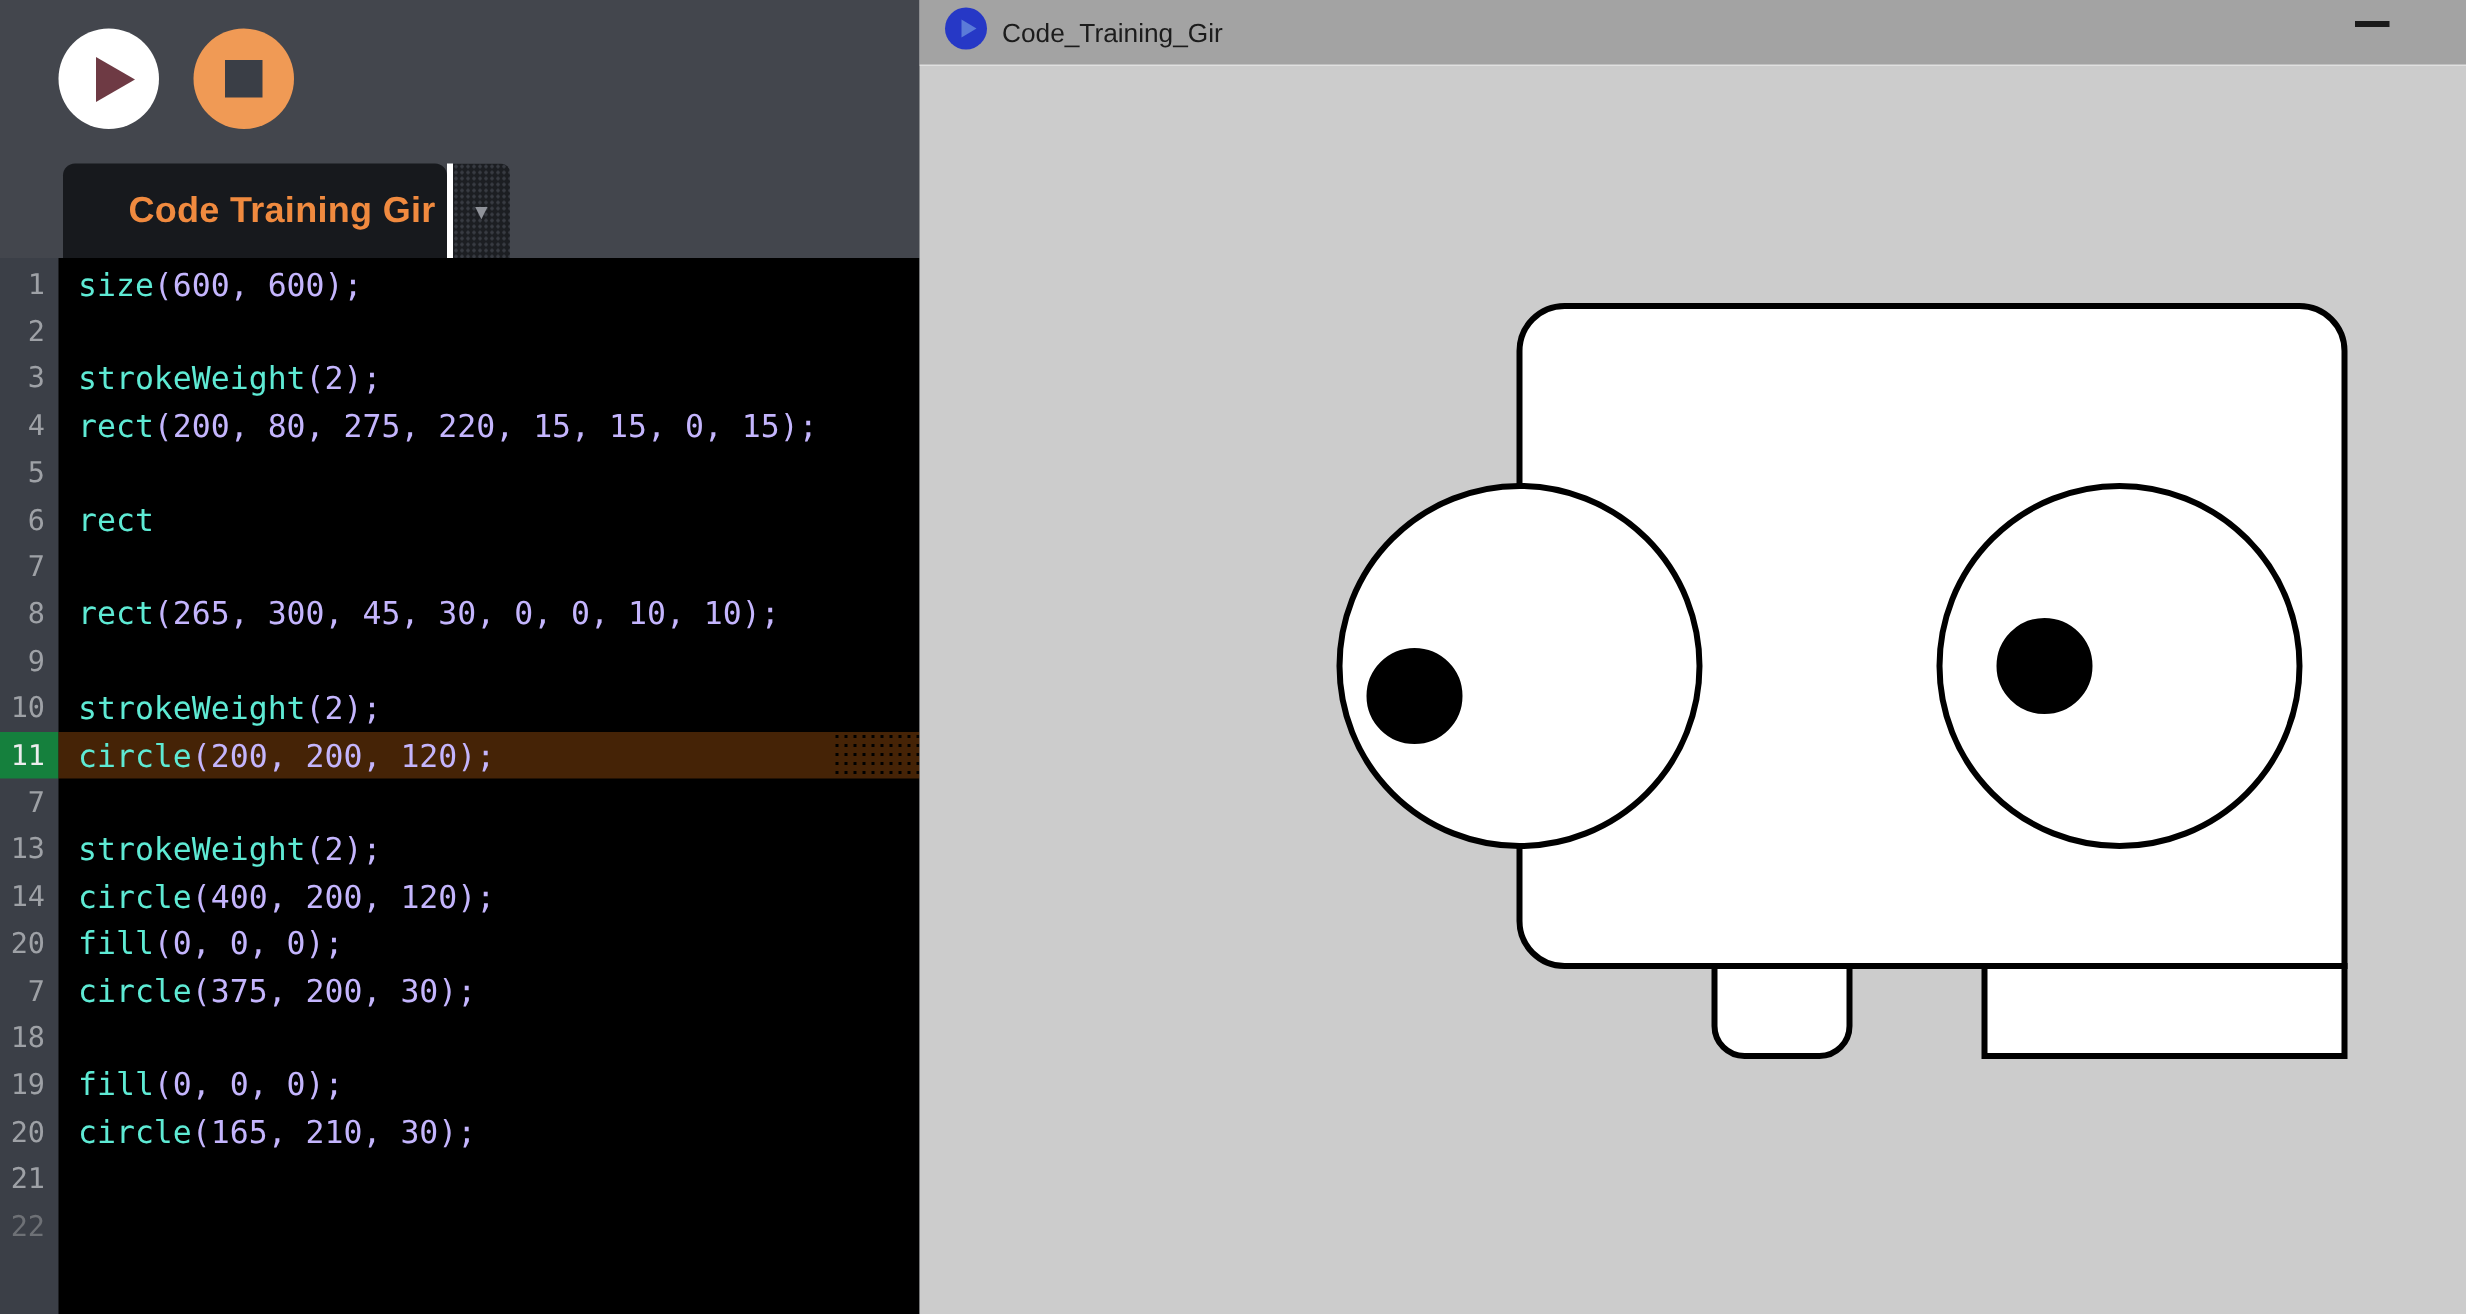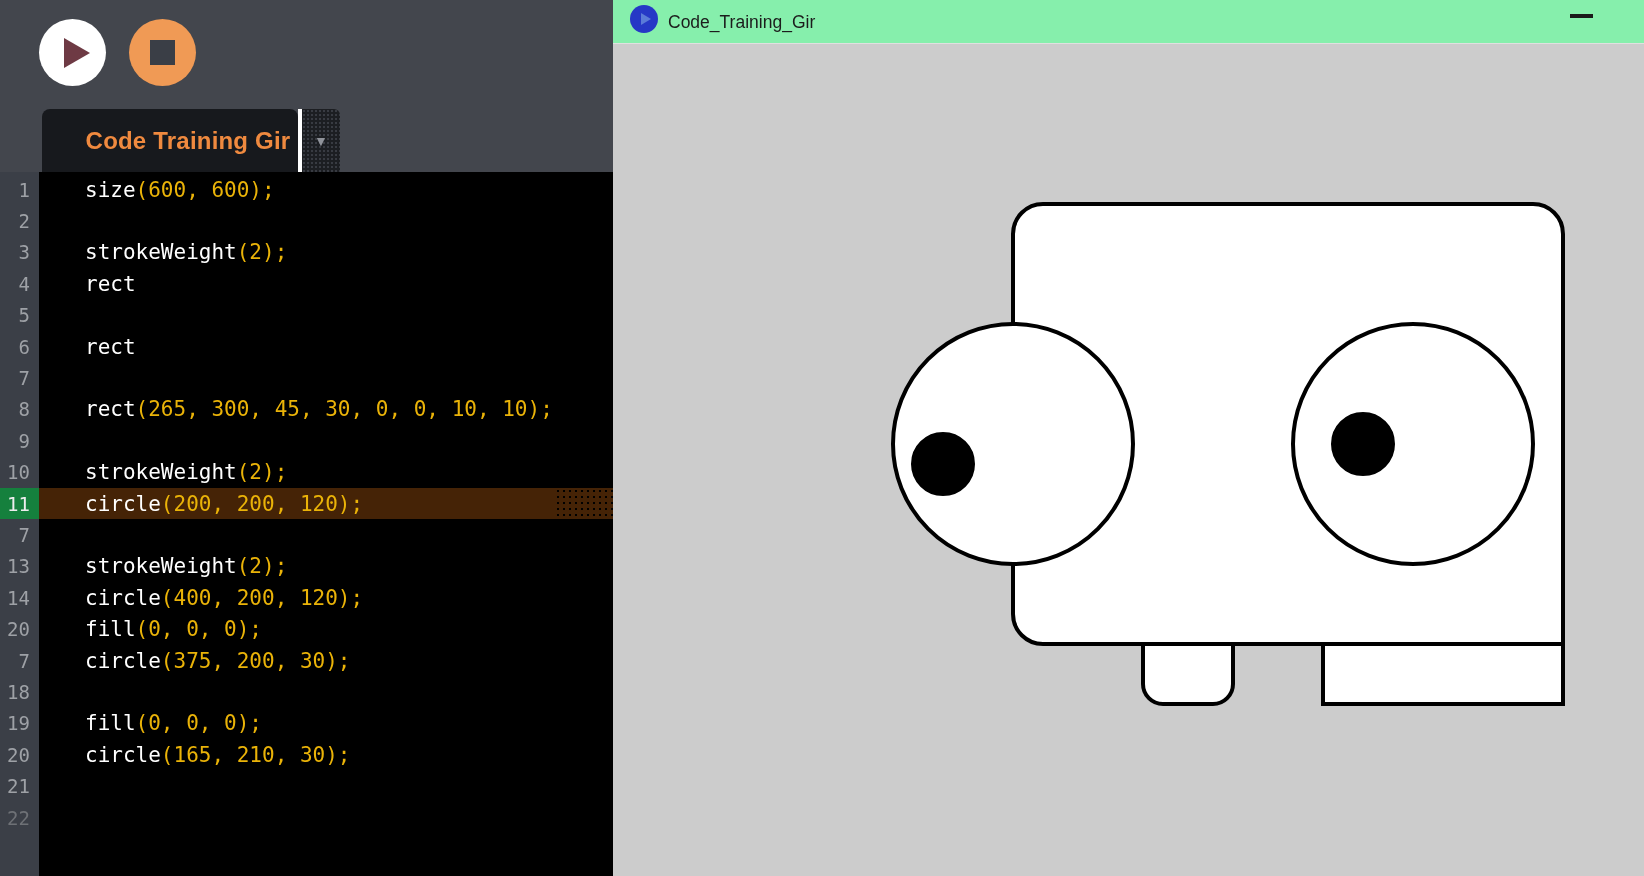--- a/index.html
+++ b/index.html
@@ -38,35 +38,35 @@
   .editor { position:absolute; left:0; top:172px; width:613px; height:704px;
             background:#000000; font-family:"DejaVu Sans Mono", monospace; }
   .gutter-bg { position:absolute; left:0; top:0; width:39px; height:704px; background:#3B3F47; }
   .code-rows { position:absolute; left:0; top:2px; width:613px; }
   .code-row { position:relative; height:31.4px; display:flex; align-items:center; }
   .ln { width:39px; flex:0 0 39px; height:100%; display:flex; align-items:center;
         justify-content:flex-end; padding-right:9px;
         color:#9EA1A6; font-size:19px; }
   .code-cell { flex:1; height:100%; display:flex; align-items:center;
                padding-left:13px; font-size:21px; white-space:pre; }
-  .tok-fn { color:#ffffff;margin-left:33px; }
-  .tok-plain { color:#eab308; }
+  .tok-fn { color:#5eead4; }
+  .tok-plain { color:#c4b5fd; }
   .code-row.hl .code-cell { background:#452306; }
   .code-row.hl .ln { background:#15803d; color:#EDEDEE; }
   .code-row.hl .code-cell::after { content:""; position:absolute; right:0; top:0;
       width:58px; height:100%;
       background-image:radial-gradient(circle, #000 1.1px, transparent 1.3px);
       background-size:6px 6px; }
   .code-row.dim .ln { color:#6E7176; }
 
   
   .sketch-window { position:absolute; left:613px; top:0; width:1031px; height:876px;
                    background:#CCCCCC; overflow:hidden; }
   .titlebar { position:absolute; left:0; top:0; width:100%; height:44px;
-              background:#86efac; border-bottom:1px solid #E0E0E0; }
+              background:#a3a3a3; border-bottom:1px solid #E0E0E0; }
   .win-icon { position:absolute; left:17px; top:5px; width:28px; height:28px;
               border-radius:50%; background:#2638C6;
               display:flex; align-items:center; justify-content:center; }
   .win-icon-tri { width:0; height:0; border-left:10px solid #5B7BD8;
                   border-top:6px solid transparent; border-bottom:6px solid transparent;
                   margin-left:3px; }
   .win-title { position:absolute; left:55px; top:0; height:44px; display:flex;
                align-items:center; font-size:17.5px; color:#1C1C1C; }
   .btn-minimize { position:absolute; left:957px; top:14px; width:23px; height:4px;
                   background:#1A1A1A; cursor:pointer; }
@@ -109,21 +109,21 @@
           <div class="code-row">
             <span class="ln">2</span>
             <span class="code-cell"></span>
           </div>
           <div class="code-row">
             <span class="ln">3</span>
             <span class="code-cell"><span class="tok-fn">strokeWeight</span><span class="tok-plain">(2);</span></span>
           </div>
           <div class="code-row">
             <span class="ln">4</span>
-            <span class="code-cell"><span class="tok-fn">rect</span></span>
+            <span class="code-cell"><span class="tok-fn">rect</span><span class="tok-plain">(200, 80, 275, 220, 15, 15, 0, 15);</span></span>
           </div>
           <div class="code-row">
             <span class="ln">5</span>
             <span class="code-cell"></span>
           </div>
           <div class="code-row">
             <span class="ln">6</span>
             <span class="code-cell"><span class="tok-fn">rect</span></span>
           </div>
           <div class="code-row">

